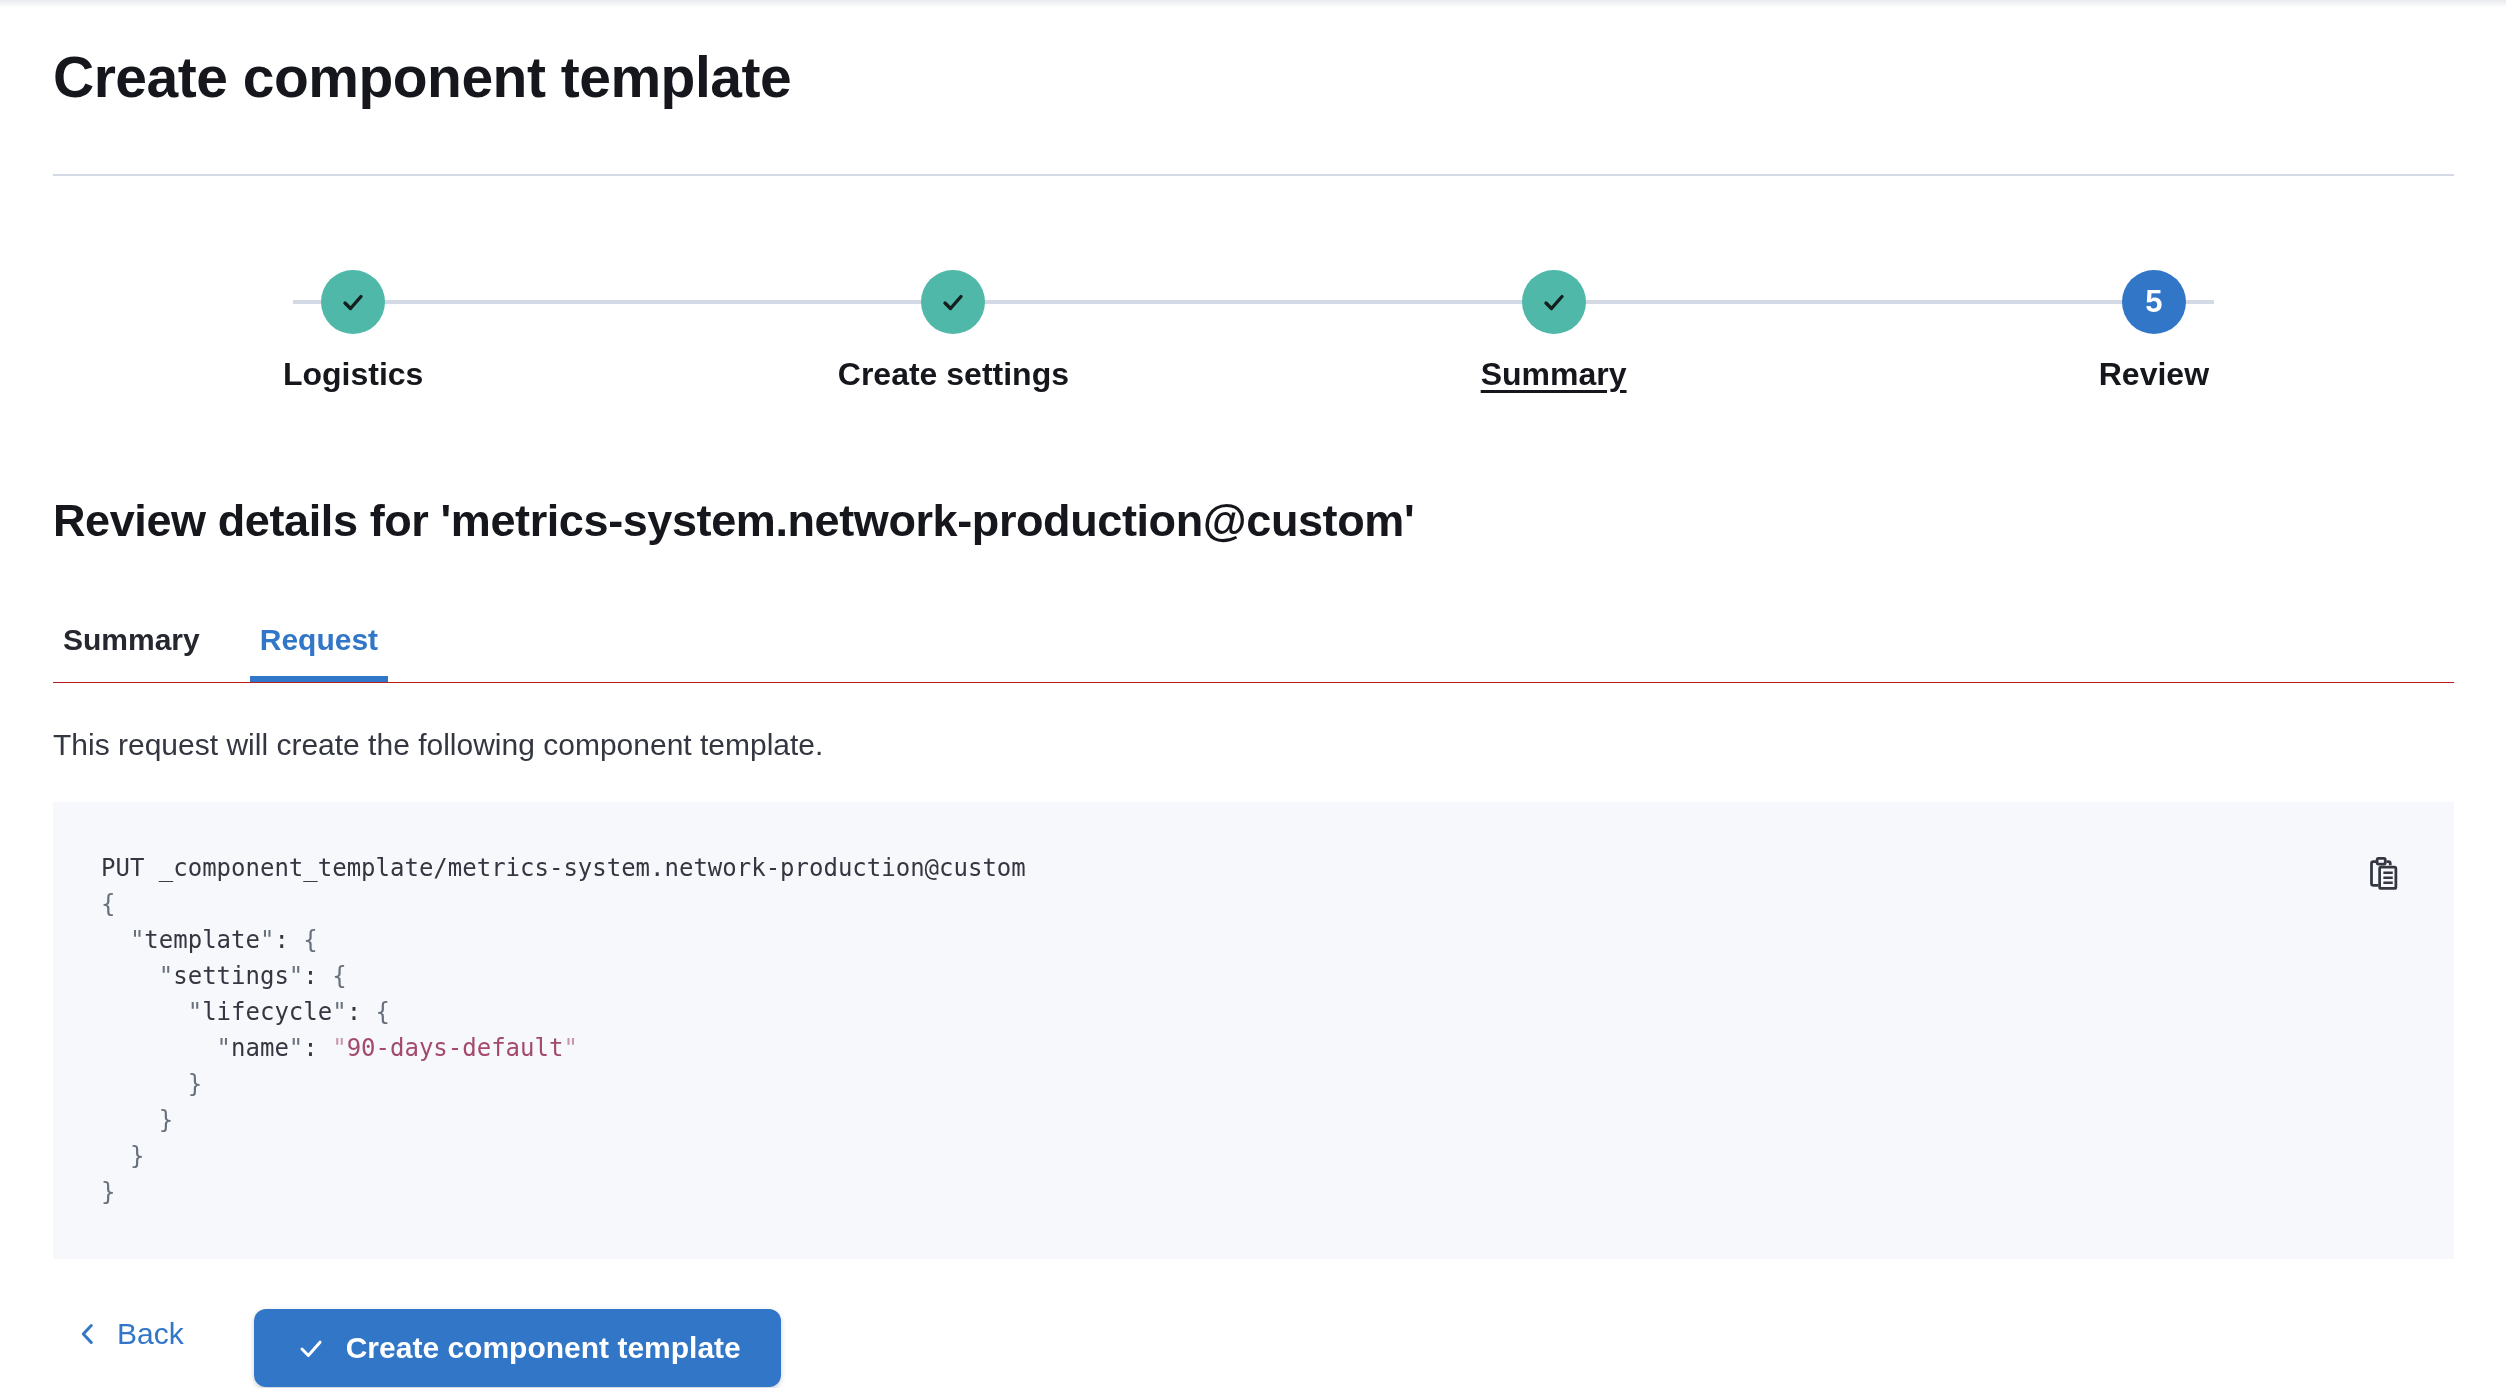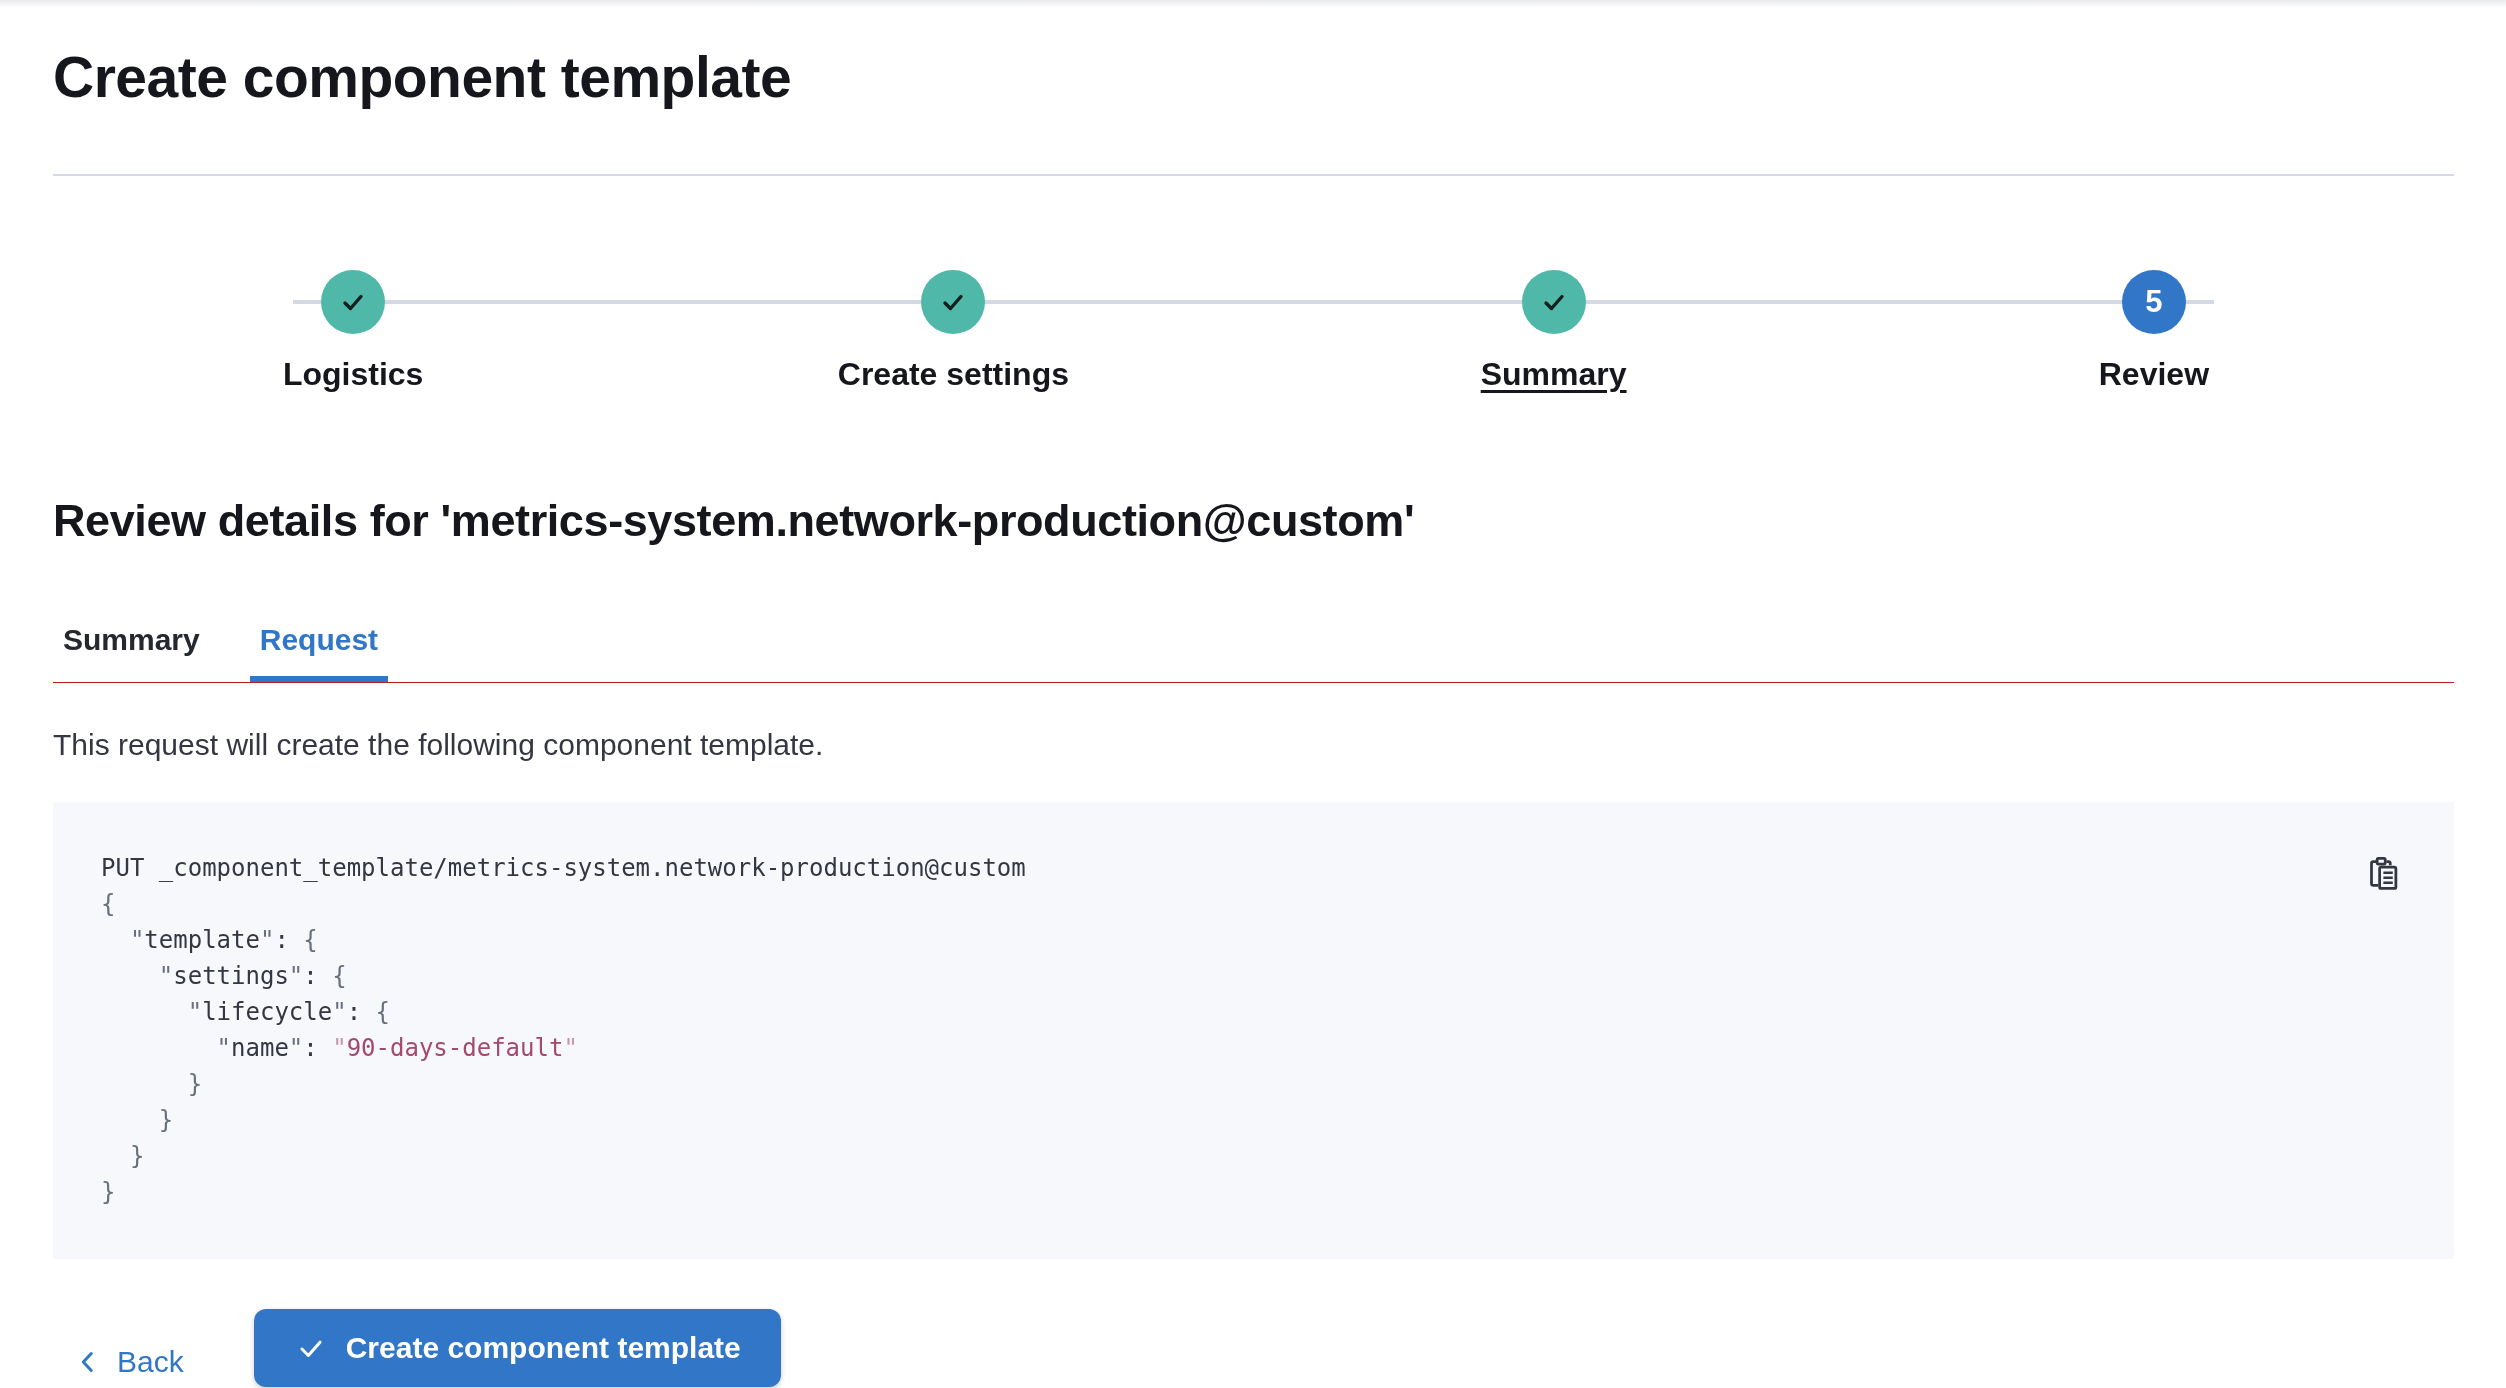--- a/index.html
+++ b/index.html
@@ -99,21 +99,21 @@
   .seg-string { color: #A34A6D; }
   .seg-squote { color: #C795AC; }
   .copy-btn {
     position: absolute; top: 52px; right: 50px;
     width: 40px; height: 40px;
     background: none; border: none; cursor: pointer; padding: 0;
   }
   
   .footer {
     margin-top: 50px;
-    display: flex; align-items: flex-end;
+    display: flex; align-items: flex-start;
   }
   .back-btn {
     display: inline-flex; align-items: center; gap: 14px;
     padding: 8px 16px; margin-left: 4px;
     background: none; border: none; cursor: pointer;
     color: #3276C8; font-size: 30px; font-weight: 500;
     font-family: "Liberation Sans", sans-serif;
   }
   .submit-btn {
     margin-left: 54px;

